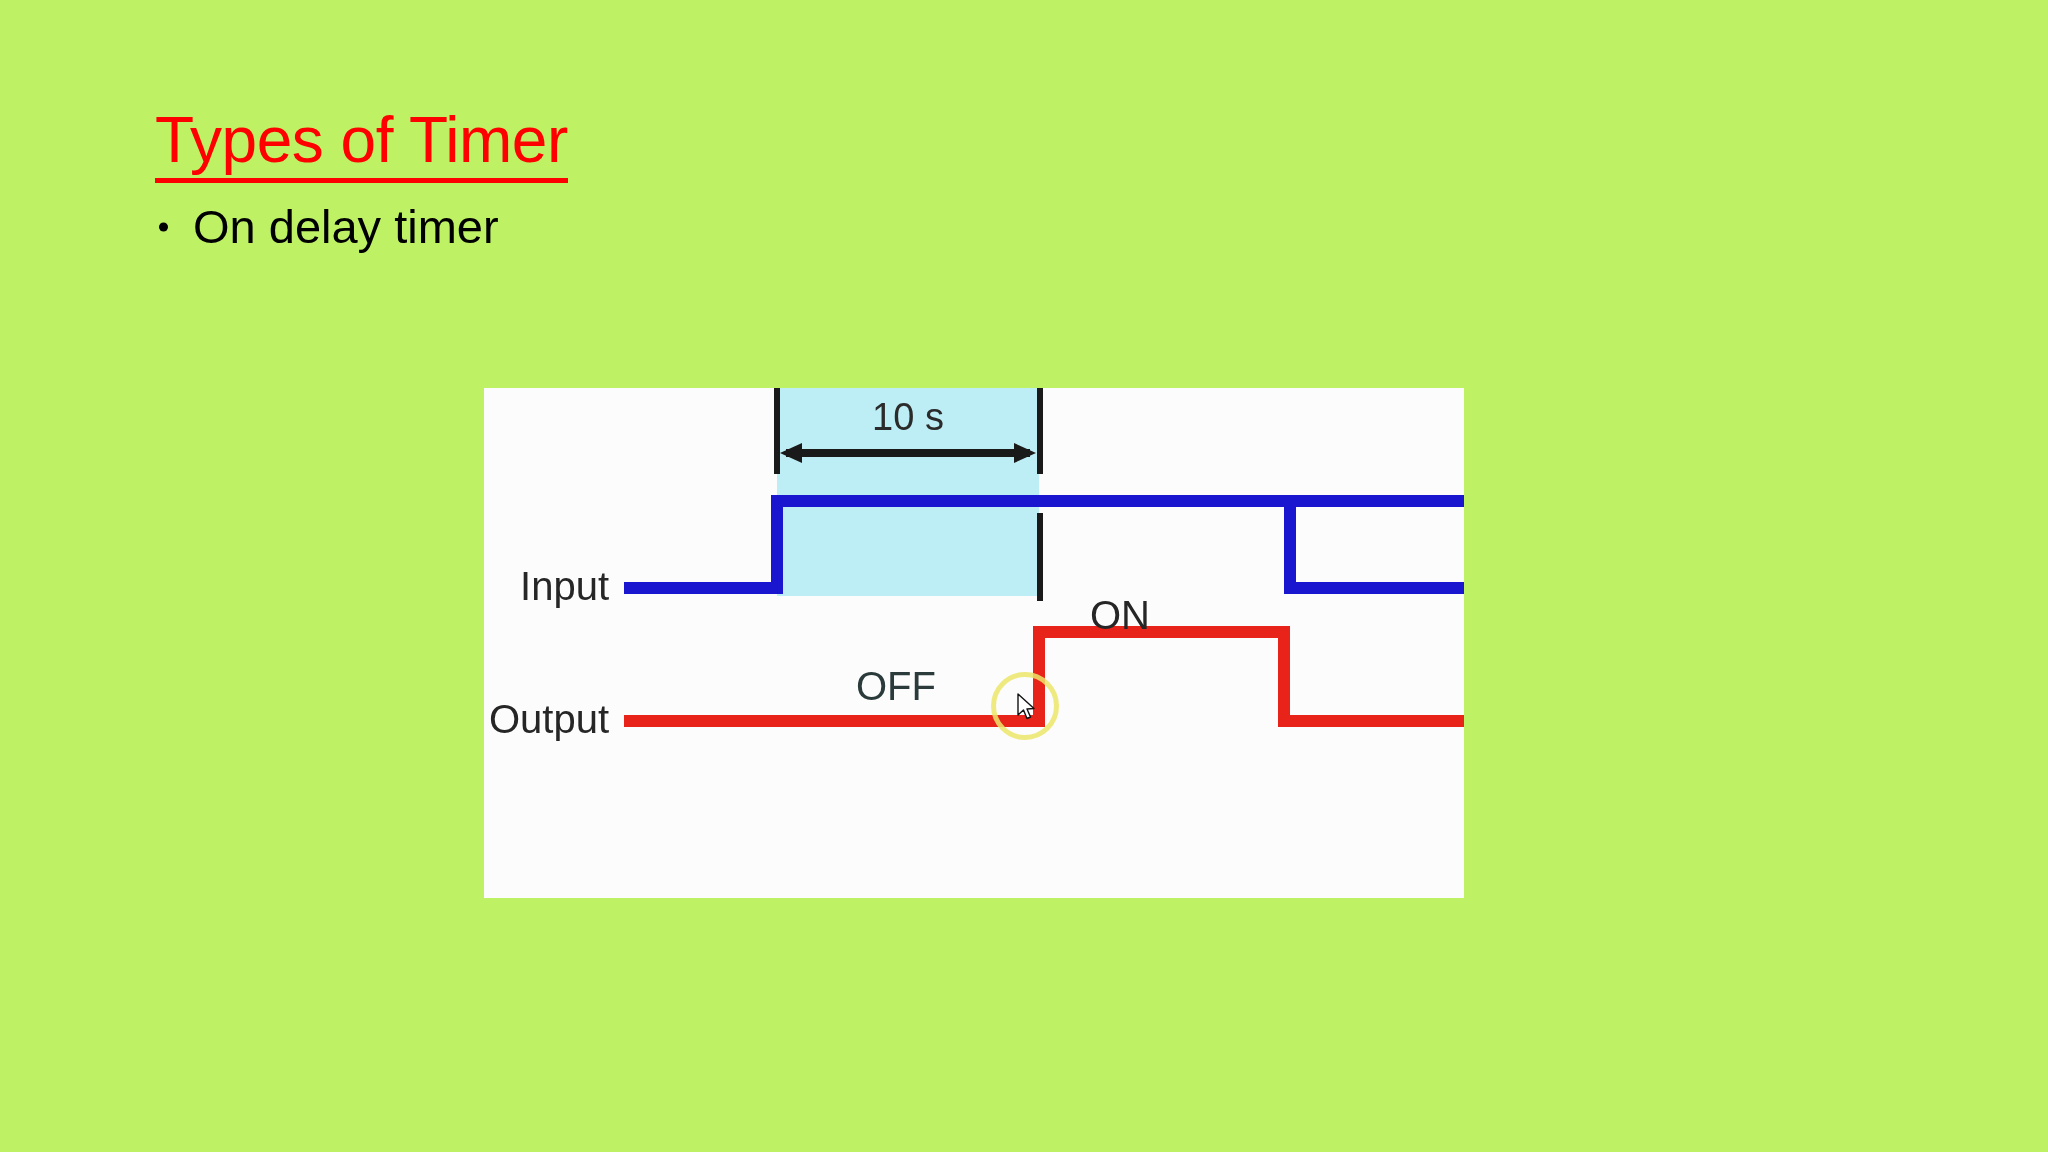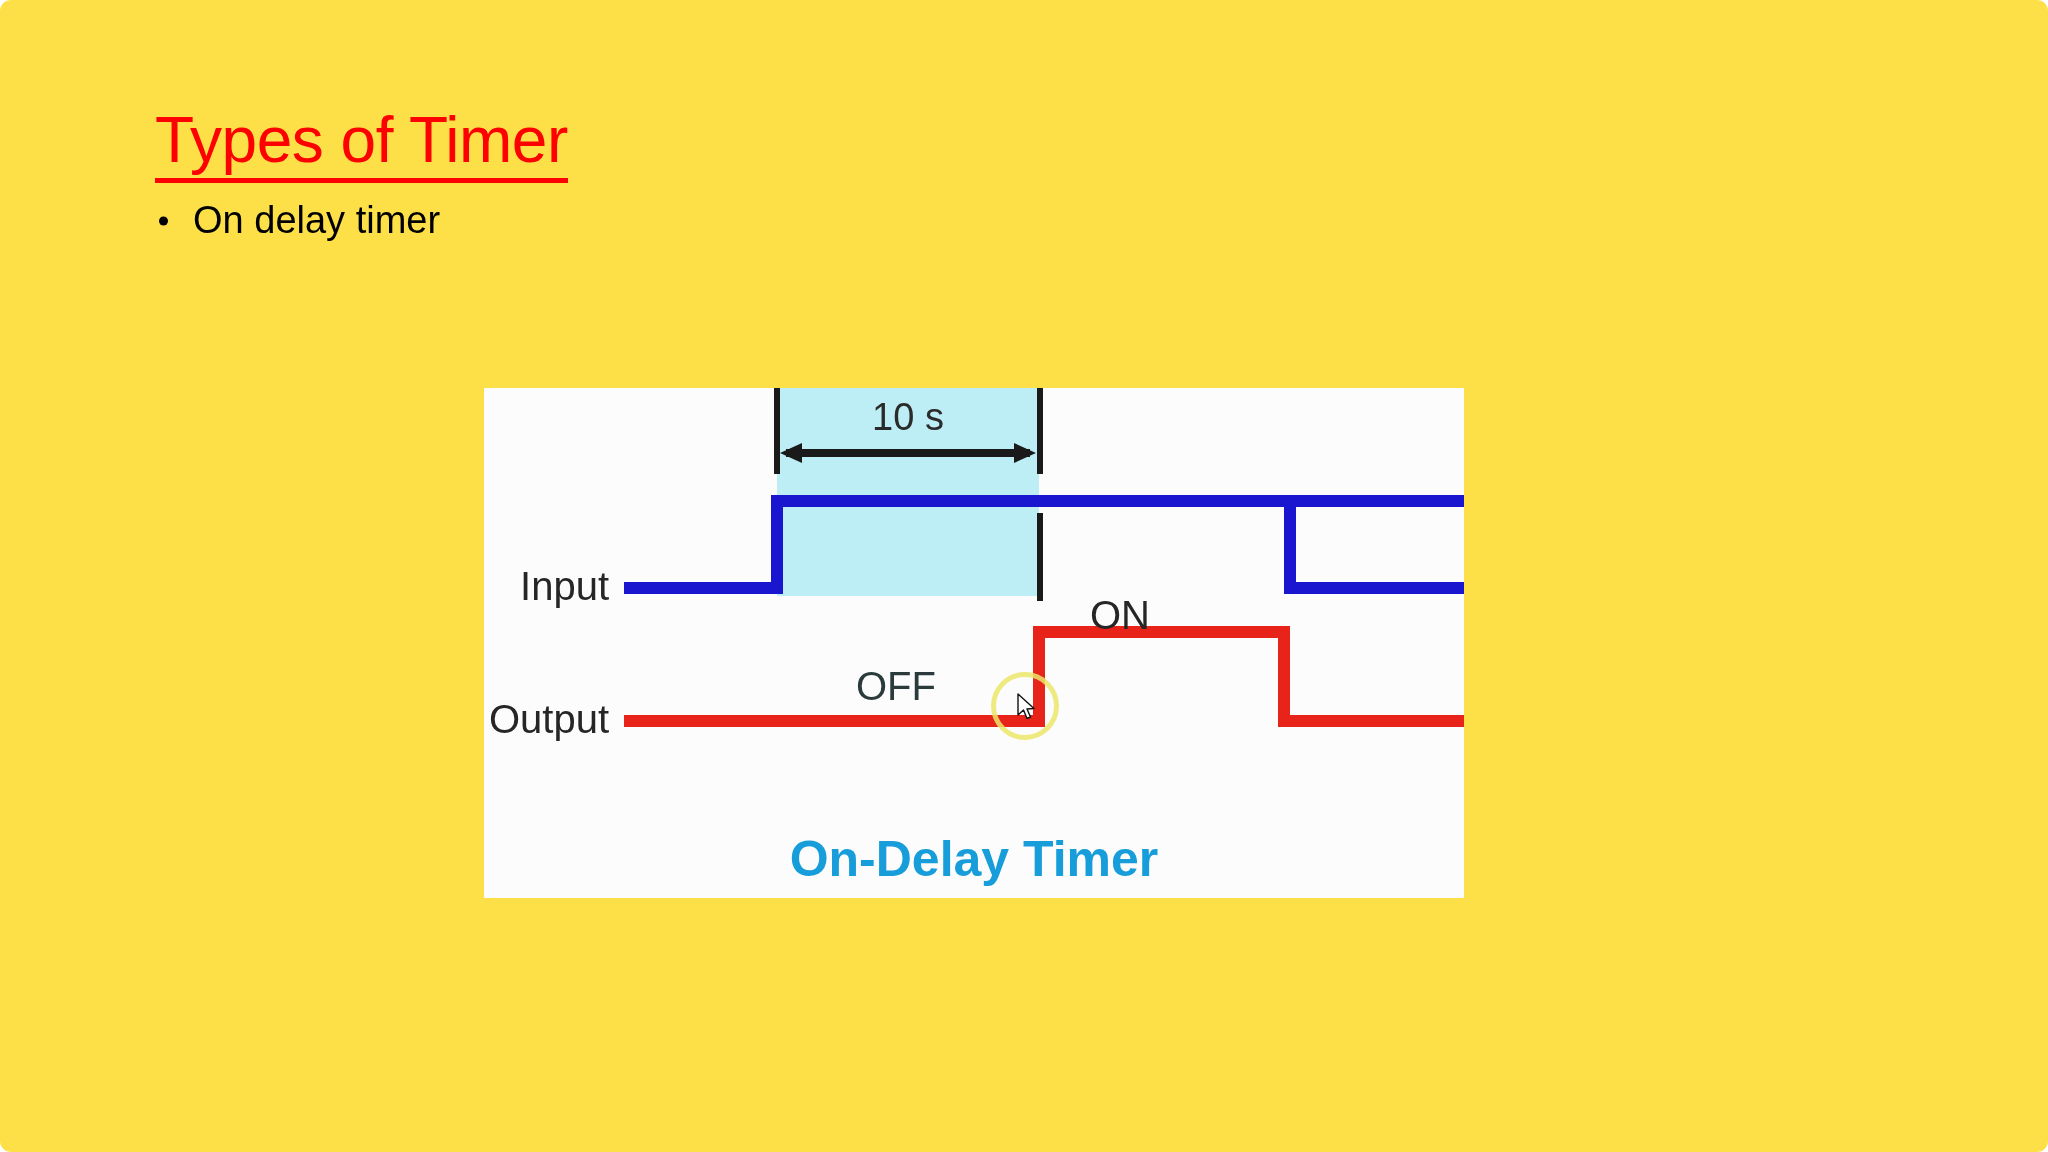--- a/index.html
+++ b/index.html
@@ -14,22 +14,21 @@
     position: relative;
     overflow: hidden;
     font-family: "Liberation Sans", sans-serif;
     -webkit-font-smoothing: antialiased;
   }
 
   
   .slide {
     position: absolute;
     inset: 0;
-    background: #fde047;
-    border-radius: 11px;
+    background: #bef264;
   }
 
   
   .slide-title {
     position: absolute;
     left: 155px;
     top: 62px;
     font-size: 64px;
     line-height: 1.1;
     font-weight: 400;
@@ -48,21 +47,21 @@
     position: absolute;
     left: 152px;
     top: 196px;
     margin: 0;
     padding: 0;
     list-style: none;
   }
   .bullet-item {
     position: relative;
     padding-left: 41px;
-    font-size: 38px;
+    font-size: 47px;
     line-height: 1.3;
     color: #000000;
     white-space: nowrap;
   }
   .bullet-item .bullet-dot {
     position: absolute;
     left: 7px;
     top: 50%;
     transform: translateY(-50%);
     width: 9px;
@@ -183,21 +182,20 @@
 
       <polyline points="140,333 555,333 555,244 800,244 800,333 980,333" fill="none" stroke="#e8231a" stroke-width="12" stroke-linejoin="miter"></polyline>
 
       <text x="125" y="212" text-anchor="end" font-family="Liberation Sans, sans-serif" font-size="40" fill="#262626">Input</text>
       <text x="125" y="345" text-anchor="end" font-family="Liberation Sans, sans-serif" font-size="40" fill="#262626">Output</text>
 
       <text x="412" y="312" text-anchor="middle" font-family="Liberation Sans, sans-serif" font-size="40" fill="#2b3b3b">OFF</text>
       <text x="636" y="241" text-anchor="middle" font-family="Liberation Sans, sans-serif" font-size="40" fill="#262626">ON</text>
     </svg>
 
-    <div class="diagram-caption">On-Delay Timer</div>
   </div>
 
   <div class="click-ring"></div>
 
   <svg class="mouse-cursor" viewBox="0 0 20 30">
     <polygon points="1,1 1,22 6.5,17 10,25.5 13.5,24 10,16 17,15.5" fill="#ffffff" stroke="#111111" stroke-width="1.4" stroke-linejoin="round"></polygon>
   </svg>
 
 </div>
 

